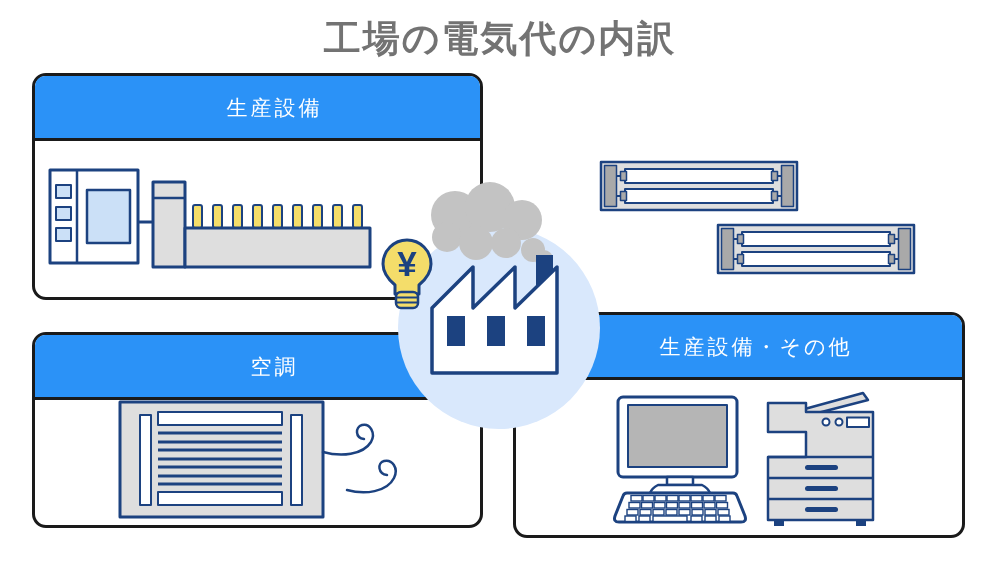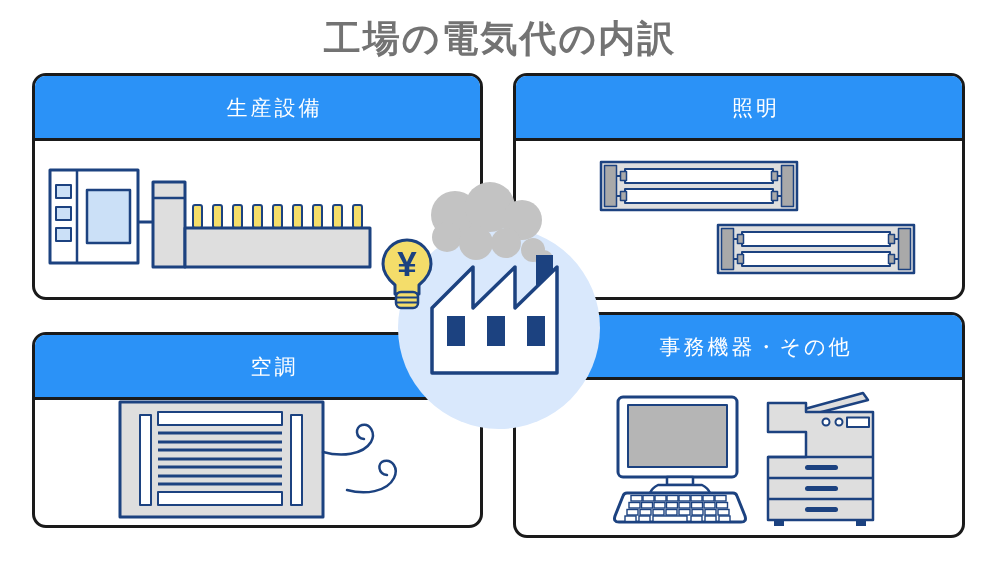--- a/index.html
+++ b/index.html
@@ -32,35 +32,30 @@
 <div class="canvas">
 
   <div class="title">工場の電気代の内訳</div>
 
   <div class="panel" style="left:32px;top:73px;width:451px;height:227px">
     <div class="panel-header">
       <span>生産設備</span>
     </div>
   </div>
 
-  <div class="panel" style="left:513px;top:73px;width:452px;height:227px">
-    <div class="panel-header">
-      <span>照明</span>
-    </div>
-  </div>
 
   <div class="panel" style="left:32px;top:332px;width:451px;height:196px">
     <div class="panel-header">
       <span>空調</span>
     </div>
   </div>
 
   <div class="panel" style="left:513px;top:312px;width:452px;height:226px">
     <div class="panel-header">
-      <span>事務機器・その他</span>
+      <span>生産設備・その他</span>
     </div>
   </div>
 
   <svg class="illus" style="left:45px;top:165px" width="330" height="108" viewBox="0 0 330 108">
     <g stroke="#1C4280" stroke-linejoin="round">
       <line x1="93" y1="57" x2="112" y2="57" stroke-width="3"></line>
       <rect x="5" y="5" width="88" height="93" fill="#ffffff" stroke-width="3"></rect>
       <line x1="32" y1="5" x2="32" y2="98" stroke-width="2.5"></line>
       <rect x="11" y="20" width="15" height="13" fill="#CBE0F7" stroke-width="2"></rect>
       <rect x="11" y="42" width="15" height="13" fill="#CBE0F7" stroke-width="2"></rect>

